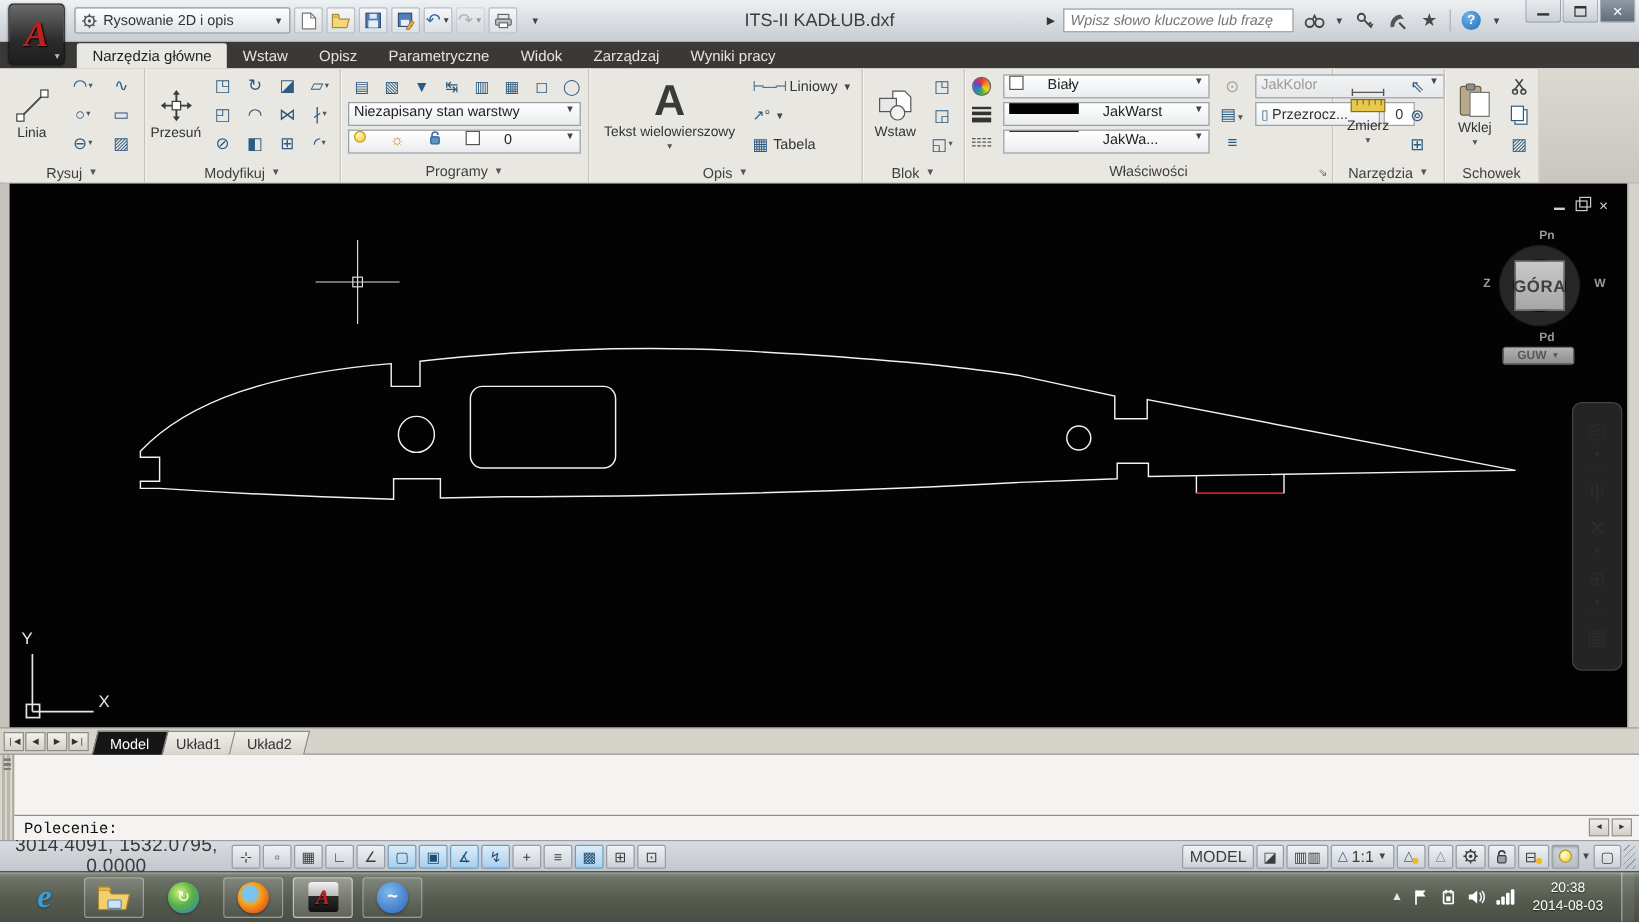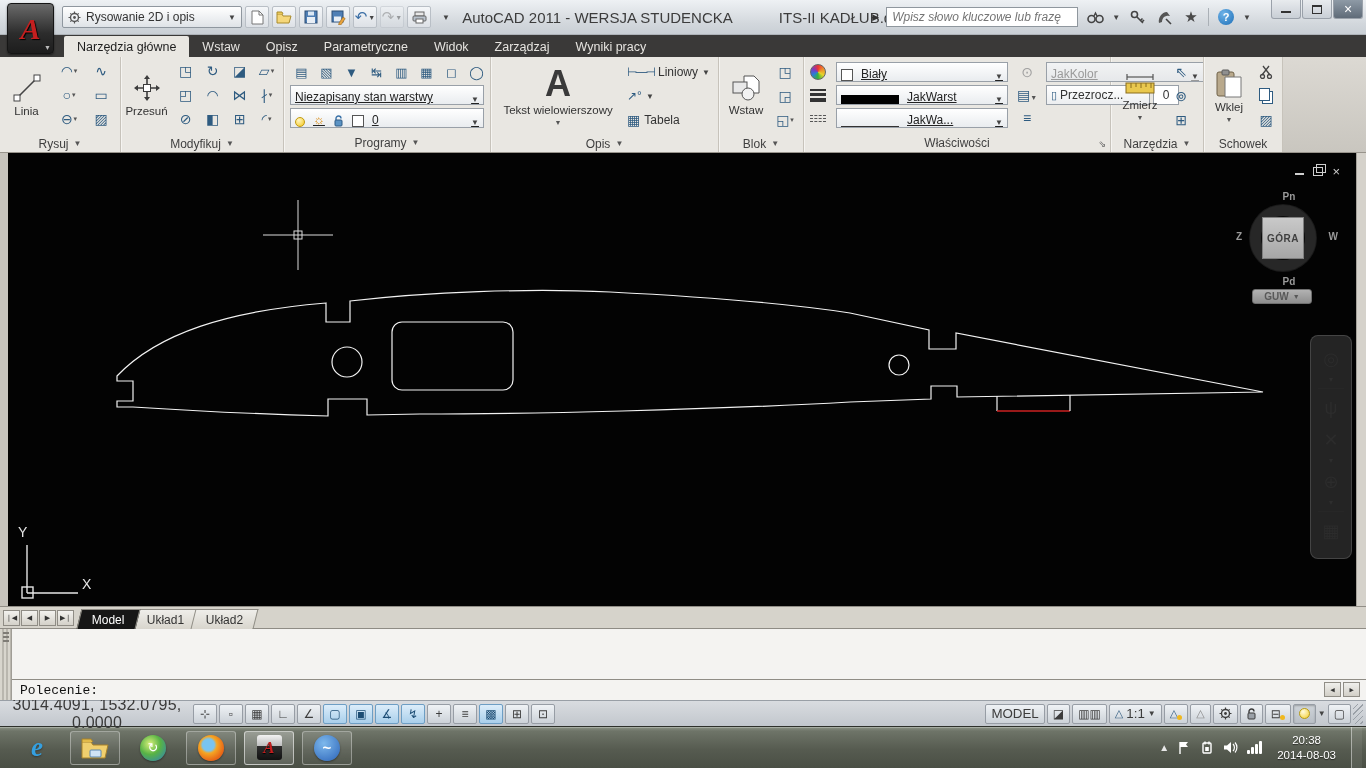--- a/index.html
+++ b/index.html
@@ -68,22 +68,22 @@
   .bdd { font-size:7px; color:#555; }
   .igrid { display:grid; }
   .rysuj-grid { grid-template-columns:repeat(2,32px); grid-auto-rows:24px; }
   .mod-grid { grid-template-columns:repeat(4,27px); grid-auto-rows:24px; }
   .sicon { display:flex; align-items:center; justify-content:center; font-size:14px; color:#2e5b80;
     background:transparent; border:1px solid transparent; min-width:24px; height:22px; }
   .sicon.dd::after { content:"▾"; font-size:7px; color:#555; margin-left:1px; }
   .sicon .g { pointer-events:none; }
   .lrow { display:flex; gap:2px; }
   .lrow .sicon { font-size:13px; height:20px; min-width:23px; }
-  .combo { display:flex; align-items:flex-end; gap:8px; height:20px; padding:0 4px;
-    background:linear-gradient(#ffffff,#e9ecef); border:1px solid #99a0a8; font-size:12px; color:#222;text-decoration:underline; }
+  .combo { display:flex; align-items:flex-start; gap:20px; height:20px; padding:0 4px;
+    background:linear-gradient(#ffffff,#e9ecef); border:1px solid #99a0a8; font-size:12px; color:#222; }
   .combo .carrow { margin-left:auto; }
   .carrow { font-size:8px; color:#444; }
   .combo.grayed { color:#9a9a9a; background:linear-gradient(#f2f3f4,#e6e8ea); }
   .swatch { width:12px; height:12px; background:#fff; border:1px solid #555; display:inline-block; }
   .bulb-dot { width:10px; height:10px; border-radius:50%; background:radial-gradient(circle at 35% 30%,#fff6c2,#f4c71d); border:1px solid #c29a10; display:inline-block; }
   .sun-glyph { color:#d98b12; font-size:13px; }
   .opis-rows { display:flex; flex-direction:column; gap:3px; }
   .opis-row { display:flex; align-items:center; gap:4px; font-size:12px; color:#333; height:21px; }
   .dim-glyph { color:#2e5b80; font-size:12px; letter-spacing:-2px; }
   .table-glyph { color:#2e5b80; font-size:14px; }
@@ -119,21 +119,21 @@
   .dmin { width:9px; border-bottom:2px solid #cfcfcf; height:6px; }
   .drestore { position:relative; width:10px; height:9px; border:1px solid #cfcfcf; background:#030303; }
   .drestore::after { content:""; position:absolute; left:2px; top:-4px; width:8px; height:7px; border:1px solid #cfcfcf; }
   .dclose { font-size:13px; line-height:1; }
   .viewcube { position:absolute; top:40px; right:28px; width:90px; height:118px; }
   .vc-ring { position:absolute; left:12px; top:12px; width:66px; height:66px; border-radius:50%;
     border:11px solid #272727; background:#0a0a0a; box-shadow:0 0 0 1px #1a1a1a; }
   .vc-face { position:absolute; left:24px; top:24px; width:42px; height:42px;
     background:linear-gradient(#cwhite,#a8a8a8); background:linear-gradient(#c9c9c9,#a6a6a6);
     border:1px solid #7f7f7f; display:flex; align-items:center; justify-content:center;
-    font-size:10px; font-weight:bold; color:#3f3f3f; letter-spacing:.5px; }
+    font-size:14px; font-weight:bold; color:#3f3f3f; letter-spacing:.5px; }
   .vc-lab { position:absolute; font-size:10px; font-weight:bold; color:#9a9a9a;padding-left:12px; }
   .vc-pn { top:-2px; left:50%; transform:translateX(-50%); }
   .vc-pd { bottom:24px; left:50%; transform:translateX(-50%); }
   .vc-z { left:-14px; top:38px; } .vc-w { right:-10px; top:38px; }
   .guw-pill { position:absolute; left:14px; top:96px; width:60px; height:15px; border-radius:3px;
     background:linear-gradient(#b2b2b2,#8e8e8e); border:1px solid #6f6f6f;
     display:flex; align-items:center; justify-content:center; gap:4px;
     font-size:10px; color:#585858; font-weight:bold; }
   .navbar { position:absolute; left:1302px; top:182px; width:42px; height:224px; border-radius:8px;
     background:rgba(84,84,84,.42); border:1px solid rgba(130,130,130,.35);
@@ -269,21 +269,20 @@
             <rect x="3" y="1" width="9" height="4" fill="#e8e8e8" stroke="#666"></rect>
             <rect x="1" y="5" width="13" height="5" rx="1" fill="#b9c2cc" stroke="#666"></rect>
             <rect x="4" y="8" width="7" height="4" fill="#fff" stroke="#666"></rect>
           </svg>
       </div>
       <div class="qat-btn flat">
         <span class="carrow">▼</span>
       </div>
     </div>
     <div class="title-text">
-      <span>AutoCAD 2011 - WERSJA STUDENCKA</span>
       <span>ITS-II KADŁUB.dxf</span>
     </div>
     <div class="infocenter">
       <span class="ic-arrow">▶</span>
       <input class="search-input" placeholder="Wpisz słowo kluczowe lub frazę" style="">
       <div class="ic-btn">
         <svg width="17" height="13" viewBox="0 0 17 13">
             <circle cx="4.5" cy="8" r="3.5" fill="none" stroke="#444" stroke-width="1.6"></circle>
             <circle cx="12.5" cy="8" r="3.5" fill="none" stroke="#444" stroke-width="1.6"></circle>
             <path d="M7 5l1.5-3h0L10 5" fill="none" stroke="#444" stroke-width="1.4"></path>

